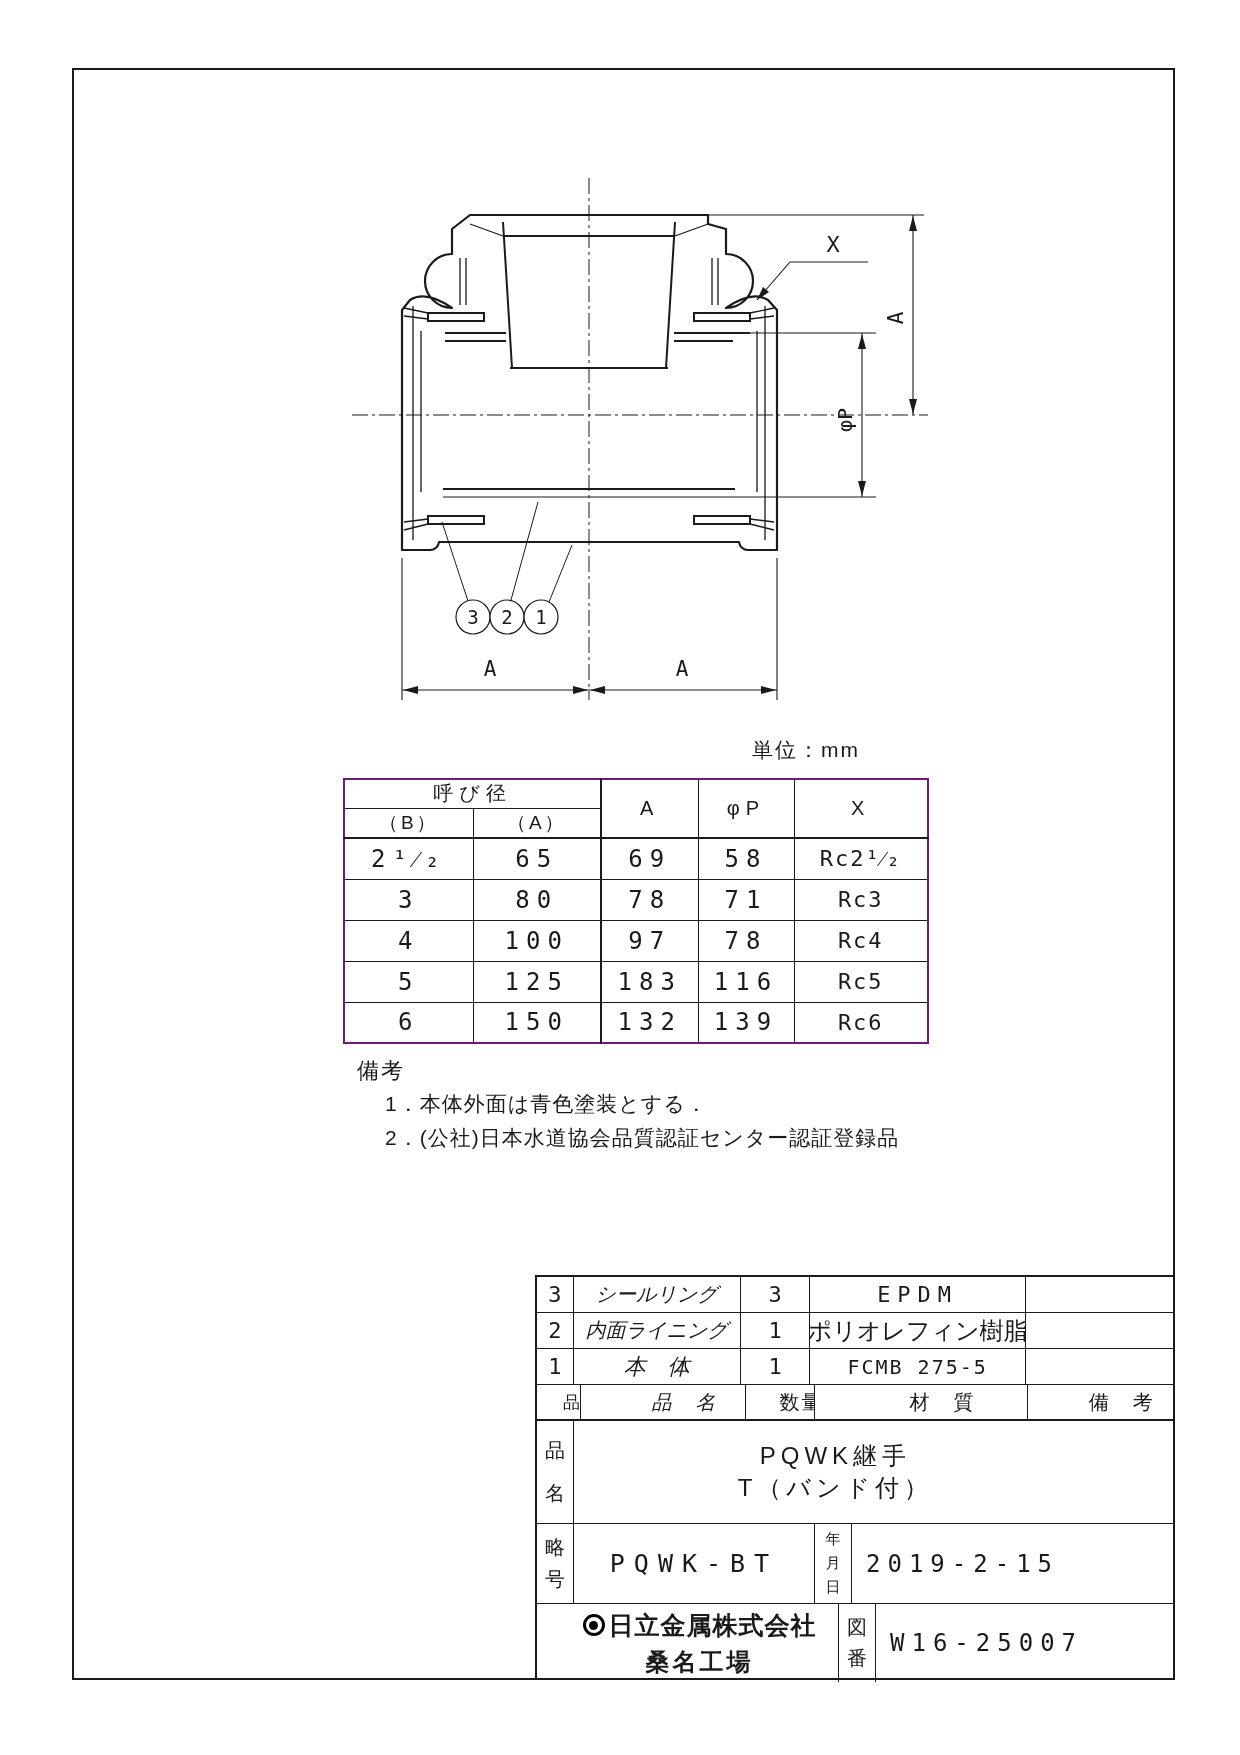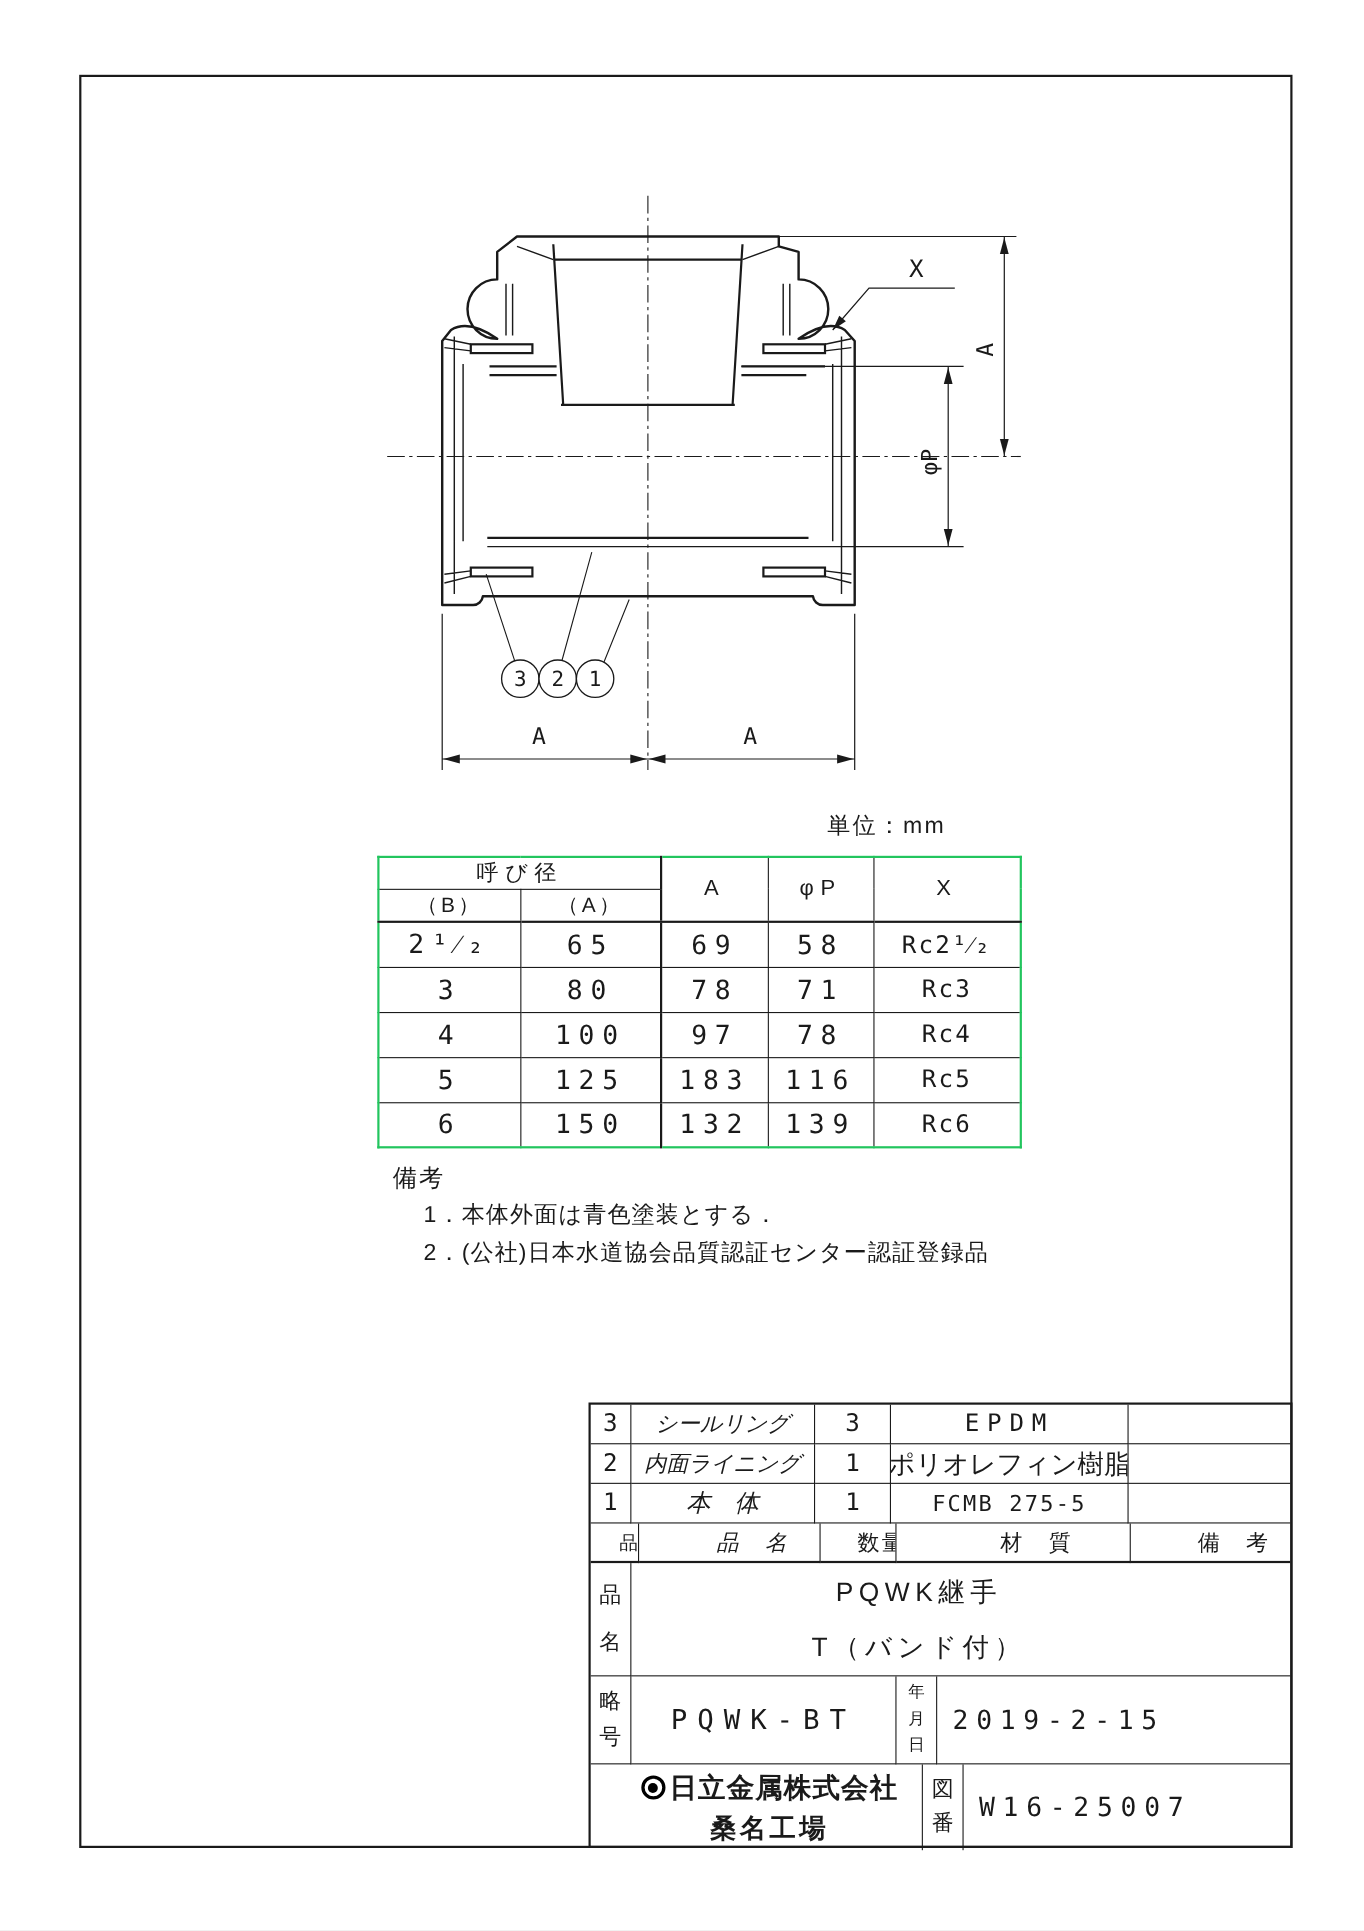--- a/index.html
+++ b/index.html
@@ -10,21 +10,21 @@
         border:2px solid #1a1a1a;}
   .abs{position:absolute;}
 
   
   .unit-label{left:620px;top:736px;width:240px;text-align:right;font-size:21px;letter-spacing:2px;}
 
   
   .spec-table{left:343px;top:778px;border-collapse:collapse;table-layout:fixed;}
   .spec-table td,.spec-table th{border:1px solid #1a1a1a;padding:0;text-align:center;
         font-weight:normal;overflow:hidden;white-space:nowrap;}
-  .spec-table{border:2px solid #22c55e;}
+  .spec-table{border:2px solid #701a75;}
   .spec-table .hrow1 th{height:29px;font-size:20px;letter-spacing:6px;}
   .spec-table .hrow2 th{height:30px;font-size:19px;letter-spacing:3px;}
   .spec-table tbody td{height:41px;font-size:24px;font-family:"DejaVu Sans Mono",monospace;letter-spacing:7px;}
   .spec-table tbody td.xcol{letter-spacing:2px;font-size:22px;}
   .spec-table .thick-b{border-bottom:2px solid #1a1a1a;}
   .spec-table .thick-r{border-right:2px solid #1a1a1a;}
   col.c-b{width:129px;}col.c-a{width:128px;}col.c-da{width:97px;}col.c-pp{width:96px;}col.c-x{width:134px;}
 
   
   .notes-title{left:357px;top:1056px;font-size:22px;letter-spacing:2px;}
@@ -43,21 +43,21 @@
   .fs20{font-size:20px;}.fs22{font-size:22px;}
   .tb-hdr{font-size:20px;letter-spacing:2px;}
   .tb-hdr-row .tb-cell{border-bottom:2px solid #1a1a1a;padding-left:43px;}
   .prod-row{height:103px;}
   .code-row{height:80px;}
   .co-row{height:78px;margin-left:24px;}
   .co-row .tb-cell{border-bottom:none;}
   .vlabel{display:flex;flex-direction:column;align-items:center;justify-content:space-around;
         font-size:20px;line-height:1.15;padding:8px 0;}
   .vlabel-sm{font-size:15px;line-height:1.25;padding:4px 0;}
-  .prod-name{flex-direction:column;justify-content:space-between;padding:10px 76px 10px 0;
+  .prod-name{flex-direction:column;justify-content:center;padding:10px 76px 10px 0;
         font-size:24px;letter-spacing:5px;}
   .code-val{font-size:25px;letter-spacing:9px;font-family:"DejaVu Sans Mono",monospace;}
   .date-val,.dno-val{justify-content:flex-start;padding-left:14px;font-size:24px;letter-spacing:7px;
         font-family:"DejaVu Sans Mono",monospace;}
   .mat-val{font-family:"DejaVu Sans Mono",monospace;font-size:20px;letter-spacing:2px;}
   .mat-epdm{letter-spacing:7px;font-size:22px;}
   .mat-poly{font-size:24px;letter-spacing:0;}
   .qty-val,.no-val{font-family:"DejaVu Sans Mono",monospace;font-size:22px;}
   .company-cell{flex-direction:column;justify-content:center;gap:4px;font-weight:bold;}
   .company-line{display:flex;align-items:center;gap:4px;font-size:25px;letter-spacing:1px;}

